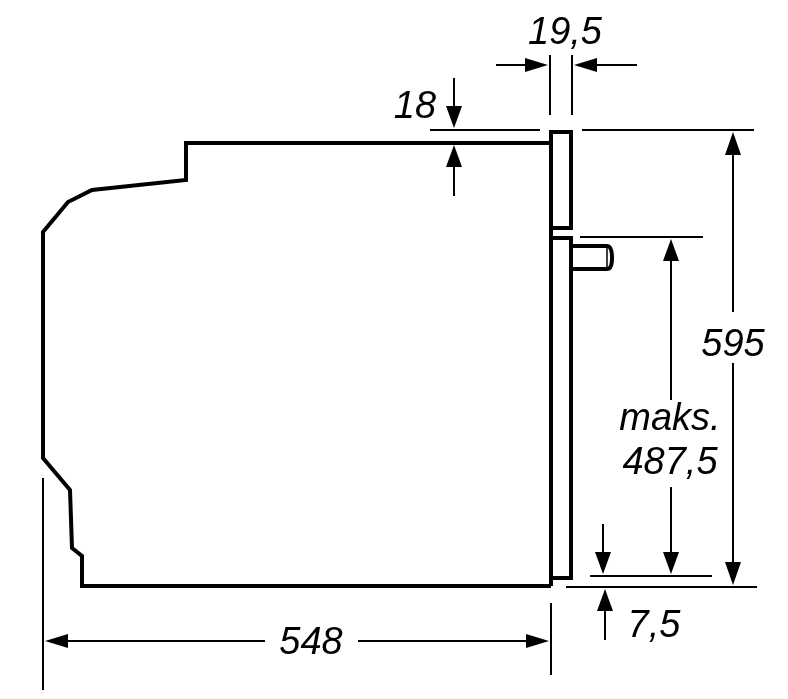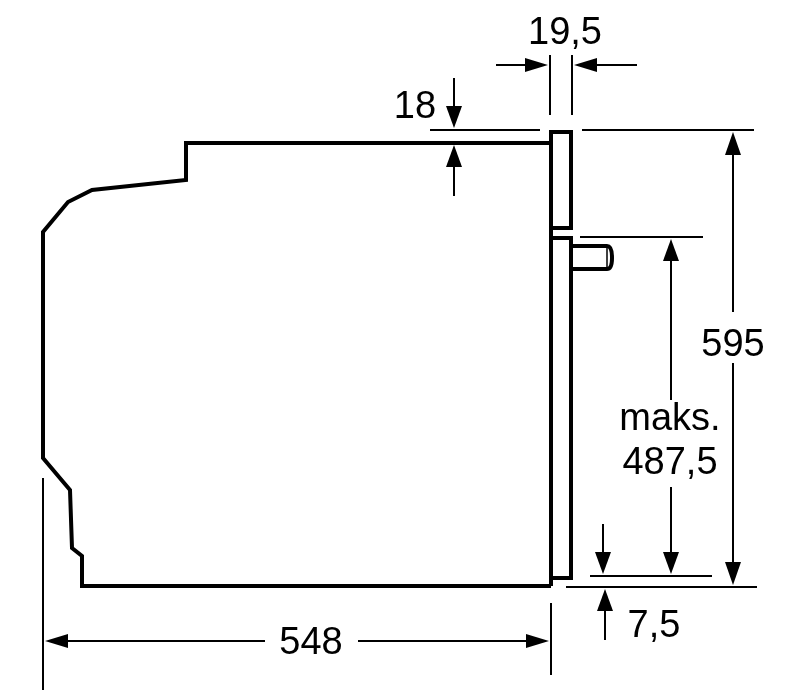--- a/index.html
+++ b/index.html
@@ -1,17 +1,17 @@
 <!DOCTYPE html>
 <html><head>
   <meta charset="utf-8">
   <style>
     html, body { margin: 0; padding: 0; background: #ffffff; }
     body { width: 788px; height: 699px; overflow: hidden; }
-    #canvas { position: absolute; left: 0; top: 0; width: 788px; height: 699px; }
+    #canvas { position: absolute; left: 0; top: 0; width: 788px; height: 699px; font-style: italic; }
     svg text { font-family: "Liberation Sans", sans-serif; fill: #000000; }
     .thick { stroke: #000; stroke-width: 4; fill: none; stroke-linejoin: miter; }
     .thin { stroke: #000; stroke-width: 2; fill: none; }
     .arrow { fill: #000; stroke: none; }
   </style>
 </head>
 <body>
 
 <div id="canvas">
 <svg width="788" height="699" viewBox="0 0 788 699" xmlns="http://www.w3.org/2000/svg">

